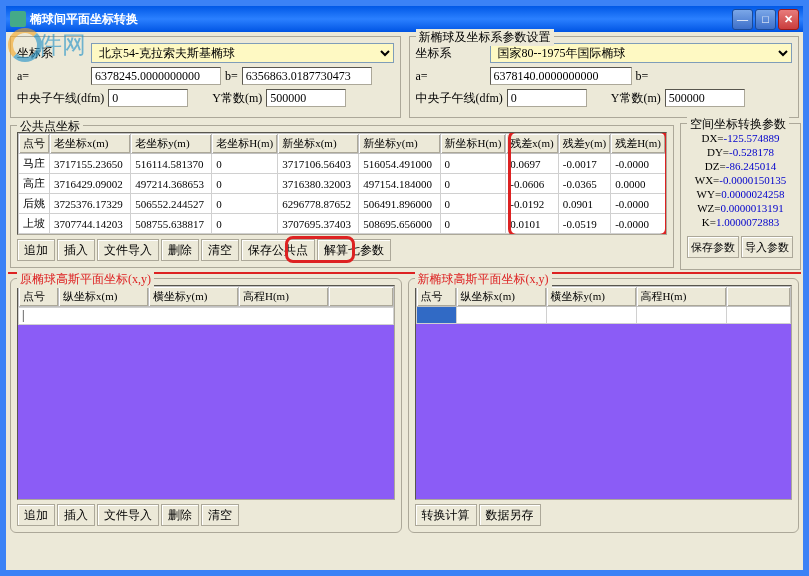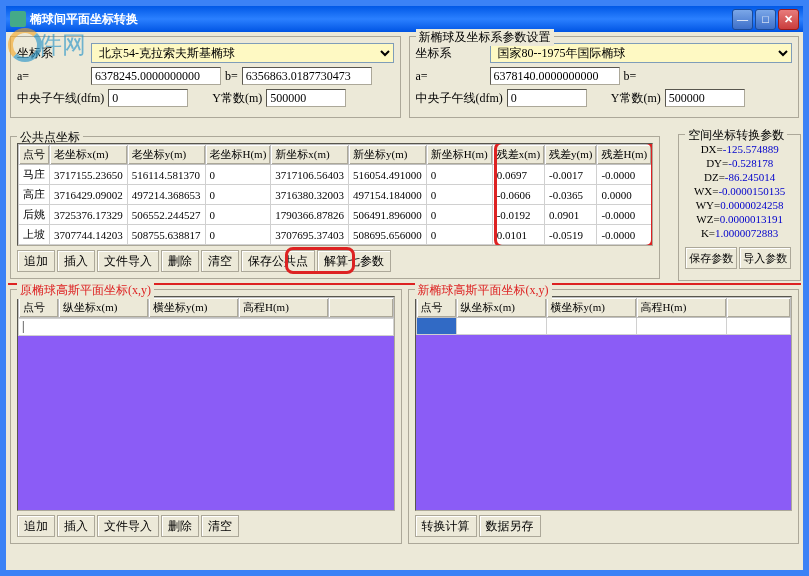--- a/index.html
+++ b/index.html
@@ -14,35 +14,35 @@
     .content { padding: 2px; }
     .fieldset { border: 1px solid #aca899; padding: 6px; margin: 2px; position: relative; }
     .fieldset-legend { position: absolute; top: -8px; left: 6px; background: #ece9d8; padding: 0 3px; font-size: 12px; }
     .top-row { display: flex; gap: 4px; }
     .top-fieldset { flex: 1; }
     .form-row { display: flex; align-items: center; margin-bottom: 4px; gap: 4px; }
     .form-label { text-align: left; white-space: nowrap; }
     .form-input { border: 1px inset #aca899; background: white; padding: 1px 3px; font-size: 12px; height: 18px; font-family: inherit; }
     .form-select { border: 1px solid #7f9db9; background: #fef9c3; padding: 0 3px; font-size: 12px; height: 20px; font-family: inherit; }
     .btn { background: #ece9d8; border: 1px solid #aca899; padding: 2px 6px; font-size: 12px; cursor: pointer; font-family: inherit; box-shadow: inset 1px 1px 0 #fff; height: 22px; }
-    .middle-row { display: flex; gap: 16px; margin-top: 14px; }
+    .middle-row { display: flex; gap: 4px; margin-top: 3px; }
     .public-points { flex: 1; }
     .table { width: 100%; border-collapse: collapse; background: white; font-size: 11px; }
     .table th { background: #ece9d8; border: 1px solid #c0c0c0; padding: 2px 4px; text-align: left; font-weight: normal; box-shadow: inset 1px 1px 0 #fff, inset -1px -1px 0 #aca899; white-space: nowrap; overflow: hidden; }
     .table td { border: 1px solid #d0d0d0; padding: 2px 4px; white-space: nowrap; overflow: hidden; }
     .table-wrap { border: 1px inset #aca899; background: #8b5cf6; overflow: hidden; }
-    .spatial-params { width: 135px; border: 1px solid #aca899; padding: 6px; position: relative; background: #ece9d8; }
+    .spatial-params { width: 121px; border: 1px solid #aca899; padding: 6px; position: relative; background: #ece9d8; }
     .param-line { font-size: 11px; margin: 2px 0; white-space: nowrap; text-align: center; }
     .param-line .val { color: #0000cc; }
     .btn-row { display: flex; gap: 2px; margin-top: 4px; }
     .red-box { border: 3px solid #d22; border-radius: 8px; position: absolute; pointer-events: none; }
     .watermark { position: absolute; top: 28px; left: 8px; font-size: 24px; font-weight: normal; color: #1b8fc8; opacity: 0.6; display: flex; align-items: center; z-index: 1; }
     .watermark-circle { width: 34px; height: 34px; border: 5px solid; border-color: #f5a623 #1b8fc8 #1b8fc8 #f5a623; border-radius: 50%; margin-right: -4px; }
     .bottom-row { display: flex; gap: 2px; margin-top: 2px; }
-    .bottom-panel { flex: 1; }
+    .bottom-panel { flex: 1; border-radius: 6px; }
     .red-hr { height: 2px; background: #d22; margin: 2px 0; }
     .red-legend { color: #d22 !important; }
     .input-row { background: white; border: 1px solid #d0d0d0; height: 18px; padding: 0 3px; }
     .tiny-cell-blue { background: #316ac5; color: white; }
   </style>
 </head>
 <body>
 
 <div class="window">
   <div class="titlebar">
@@ -86,21 +86,21 @@
       <div class="fieldset top-fieldset">
         <div class="fieldset-legend">新椭球及坐标系参数设置</div>
         <div class="form-row">
           <span class="form-label" style="width:70px">坐标系</span>
           <select class="form-select" style="flex:1">
             <option>国家80--1975年国际椭球</option>
           </select>
         </div>
         <div class="form-row">
           <span class="form-label" style="width:70px">a=</span>
-          <input class="form-input" style="width: 130px;" value="6378140.0000000000">
+          <input class="form-input" style="width: 142px;" value="6378140.0000000000">
           <span class="form-label">b=</span>
         </div>
         <div class="form-row">
           <span class="form-label">中央子午线(dfm)</span>
           <input class="form-input" style="width: 80px;" value="0">
           <span class="form-label" style="margin-left:20px">Y常数(m)</span>
           <input class="form-input" style="width: 80px;" value="500000">
         </div>
       </div>
     </div>
@@ -145,21 +145,21 @@
                   <td>0</td>
                   <td>-0.0606</td>
                   <td>-0.0365</td>
                   <td>0.0000</td>
                 </tr>
                 <tr>
                   <td>后姚</td>
                   <td>3725376.17329</td>
                   <td>506552.244527</td>
                   <td>0</td>
-                  <td>1790366.87826</td>
+                  <td>6296778.87652</td>
                   <td>506491.896000</td>
                   <td>0</td>
                   <td>-0.0192</td>
                   <td>0.0901</td>
                   <td>-0.0000</td>
                 </tr>
                 <tr>
                   <td>上坡</td>
                   <td>3707744.14203</td>
                   <td>508755.638817</td>

